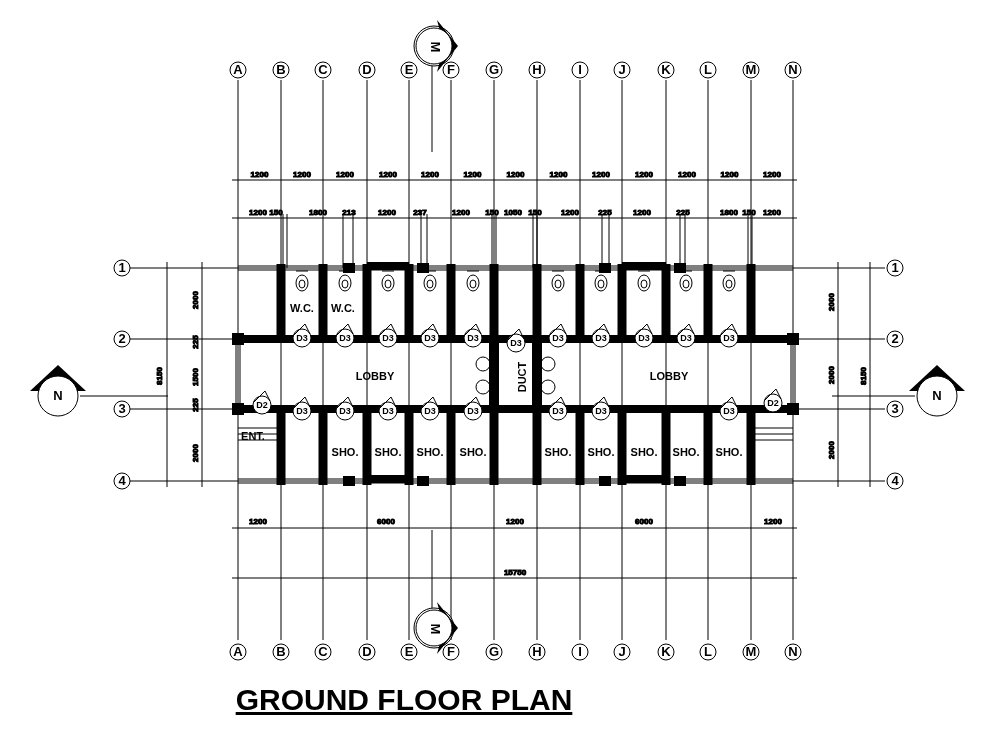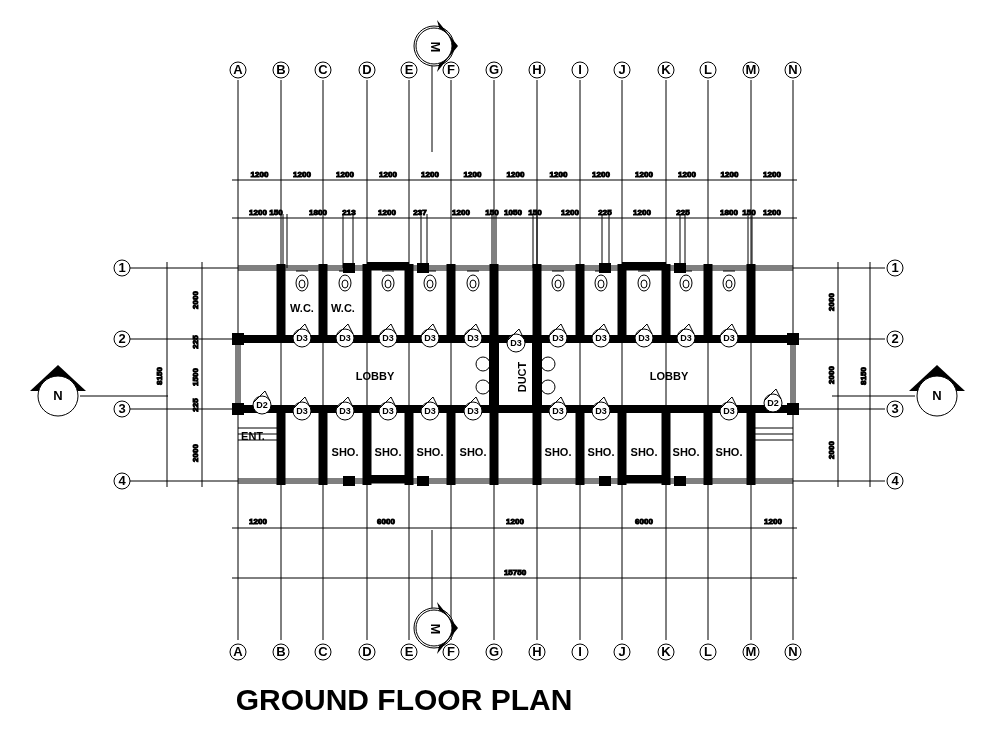--- a/index.html
+++ b/index.html
@@ -2,21 +2,21 @@
 <html><head>
 <meta charset="utf-8">
 <style>
   html,body{margin:0;padding:0;background:#fff;}
   body{width:998px;height:742px;position:relative;overflow:hidden;font-family:"Liberation Sans",sans-serif;}
   svg{position:absolute;left:0;top:0;}
   .bubble-txt{font-family:"Liberation Sans",sans-serif;font-weight:bold;font-size:13px;}
   .dim-txt{font-family:"Liberation Sans",sans-serif;font-weight:bold;font-size:8px;}
   .room-txt{font-family:"Liberation Sans",sans-serif;font-weight:bold;font-size:11px;}
   .door-txt{font-family:"Liberation Sans",sans-serif;font-weight:bold;font-size:9px;}
-  #title{position:absolute;left:0;width:808px;top:683px;text-align:center;font-family:"Liberation Sans",sans-serif;font-weight:bold;font-size:30px;color:#000;letter-spacing:0px;}
+  #title{position:absolute;left:0;width:808px;top:683px;text-align:center;font-family:"Liberation Sans",sans-serif;font-weight:bold;font-size:30px;color:#000;letter-spacing:0px;text-decoration:underline;}
 </style>
 </head>
 <body>
 
 <svg id="plan" width="998" height="742" viewBox="0 0 998 742" xmlns="http://www.w3.org/2000/svg">
   <g id="gridlines" stroke="#000" stroke-width="1">
       <line x1="238" y1="80" x2="238" y2="640"></line>
       <line x1="281" y1="80" x2="281" y2="640"></line>
       <line x1="323" y1="80" x2="323" y2="640"></line>
       <line x1="367" y1="80" x2="367" y2="640"></line>

